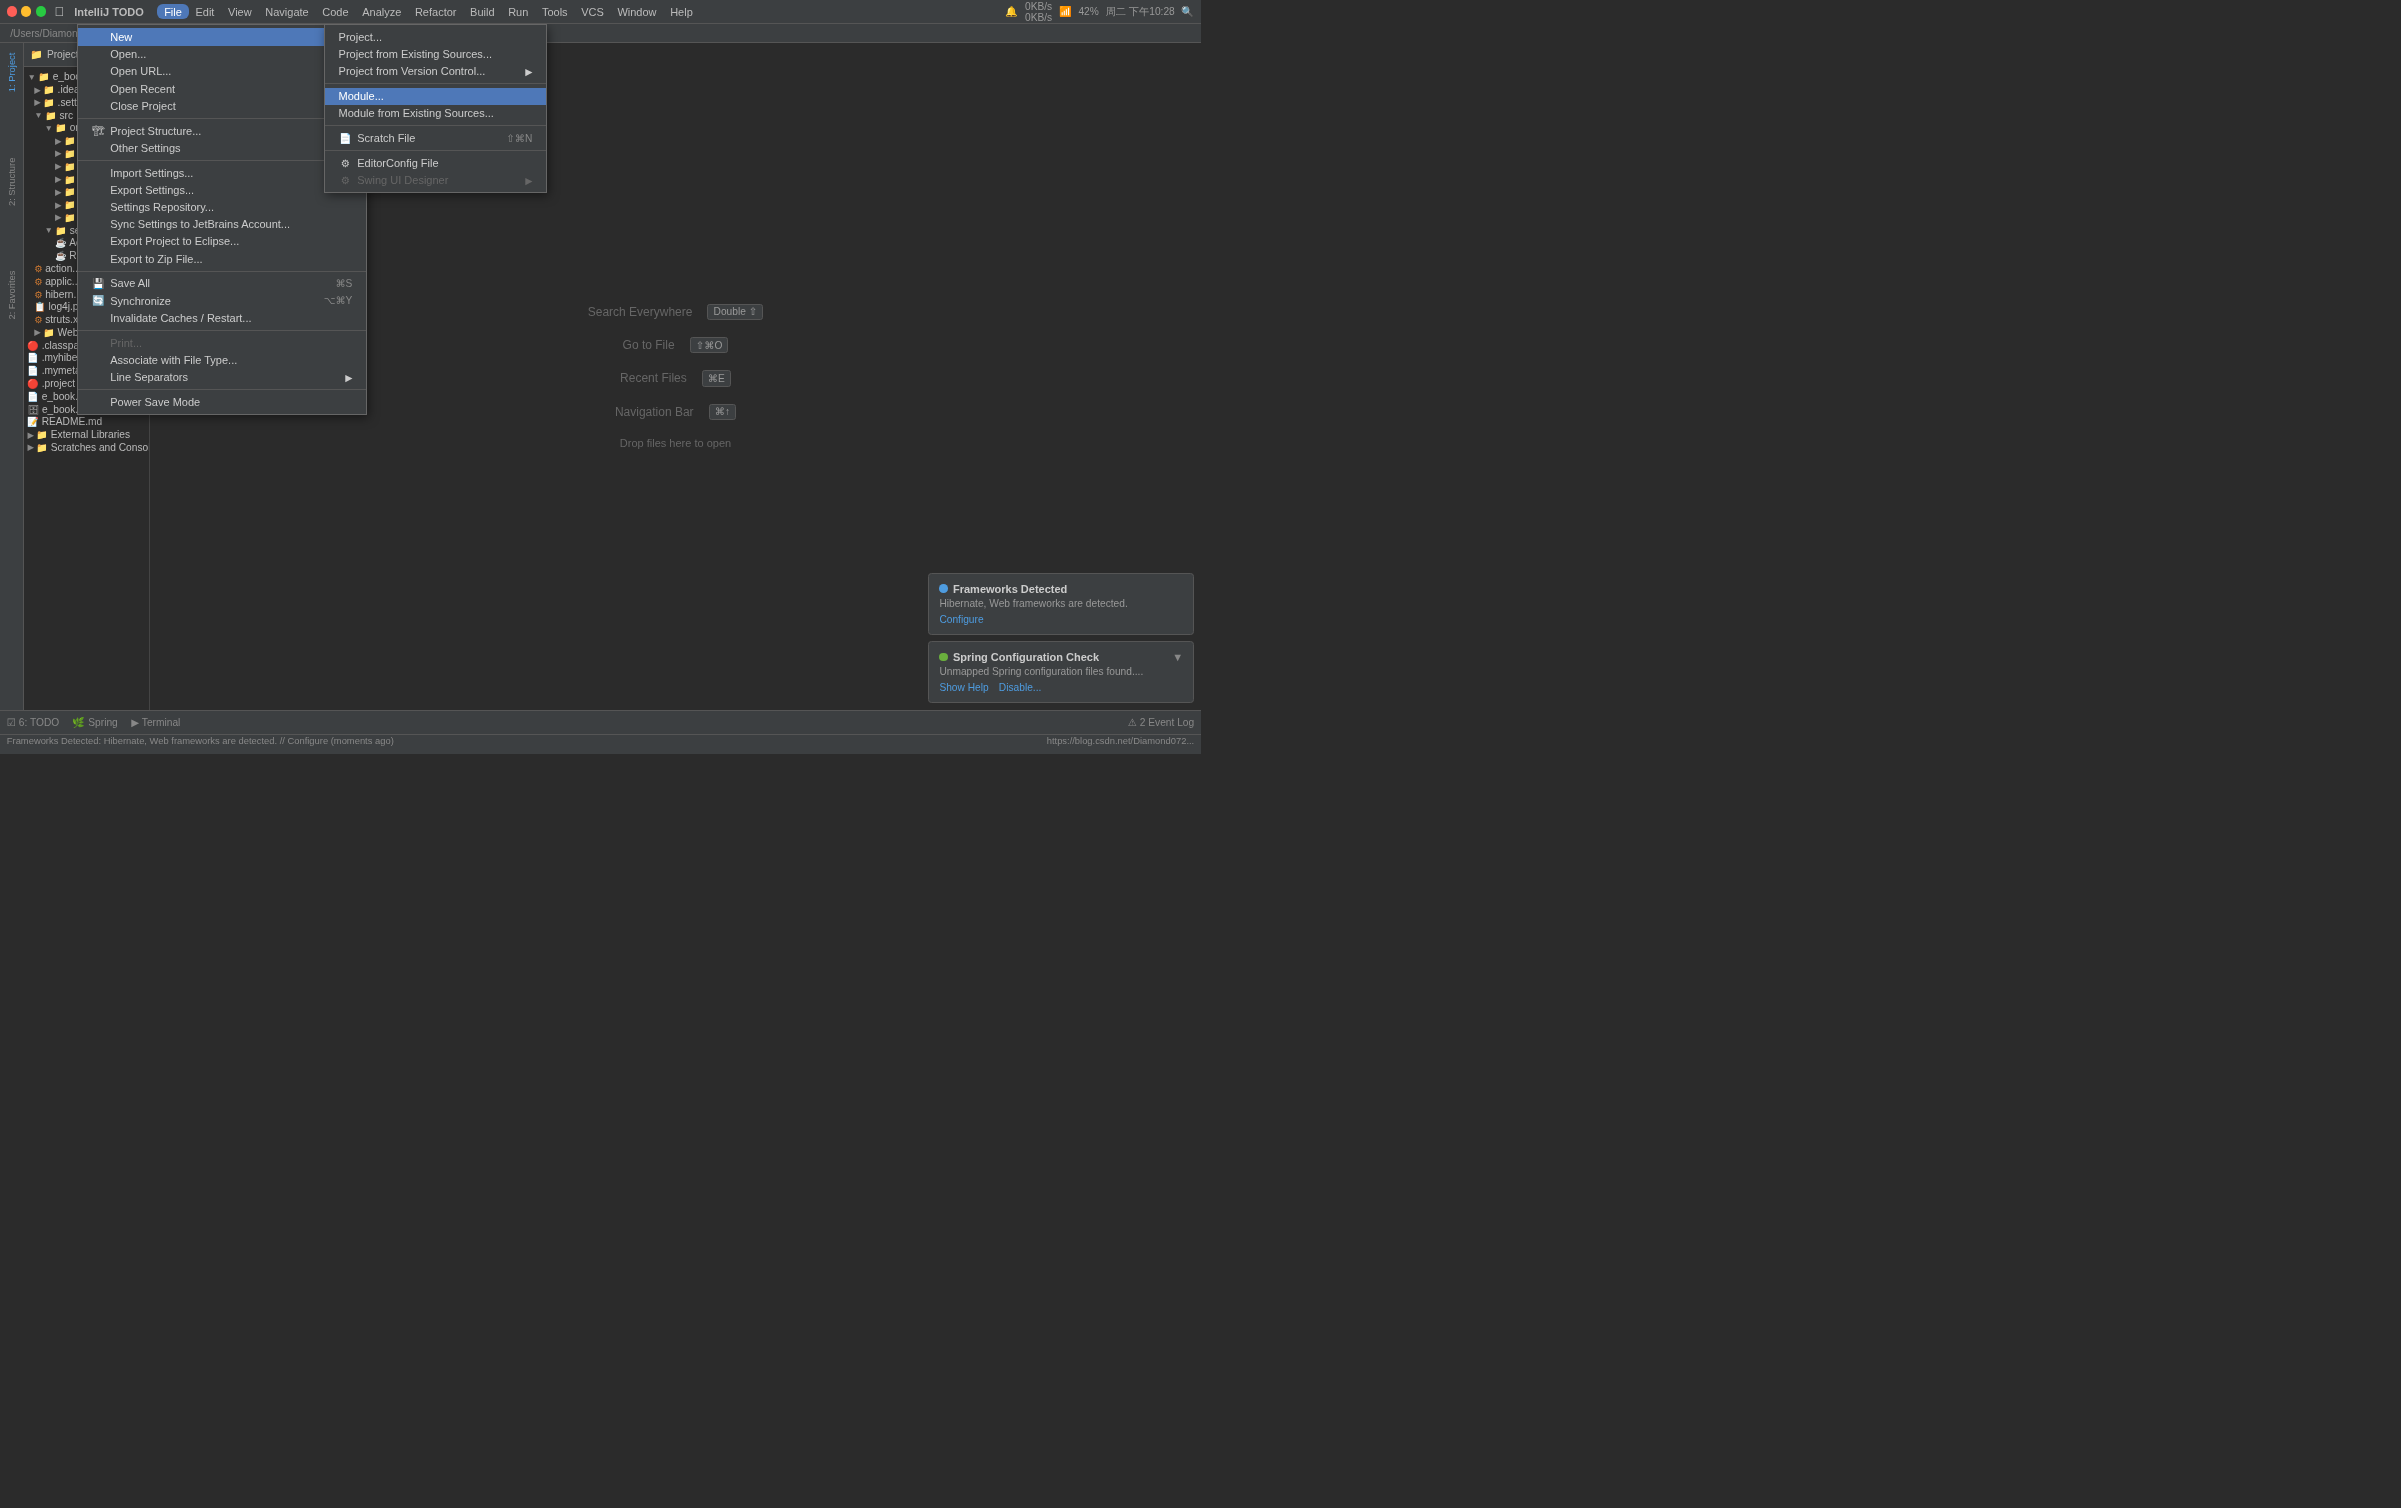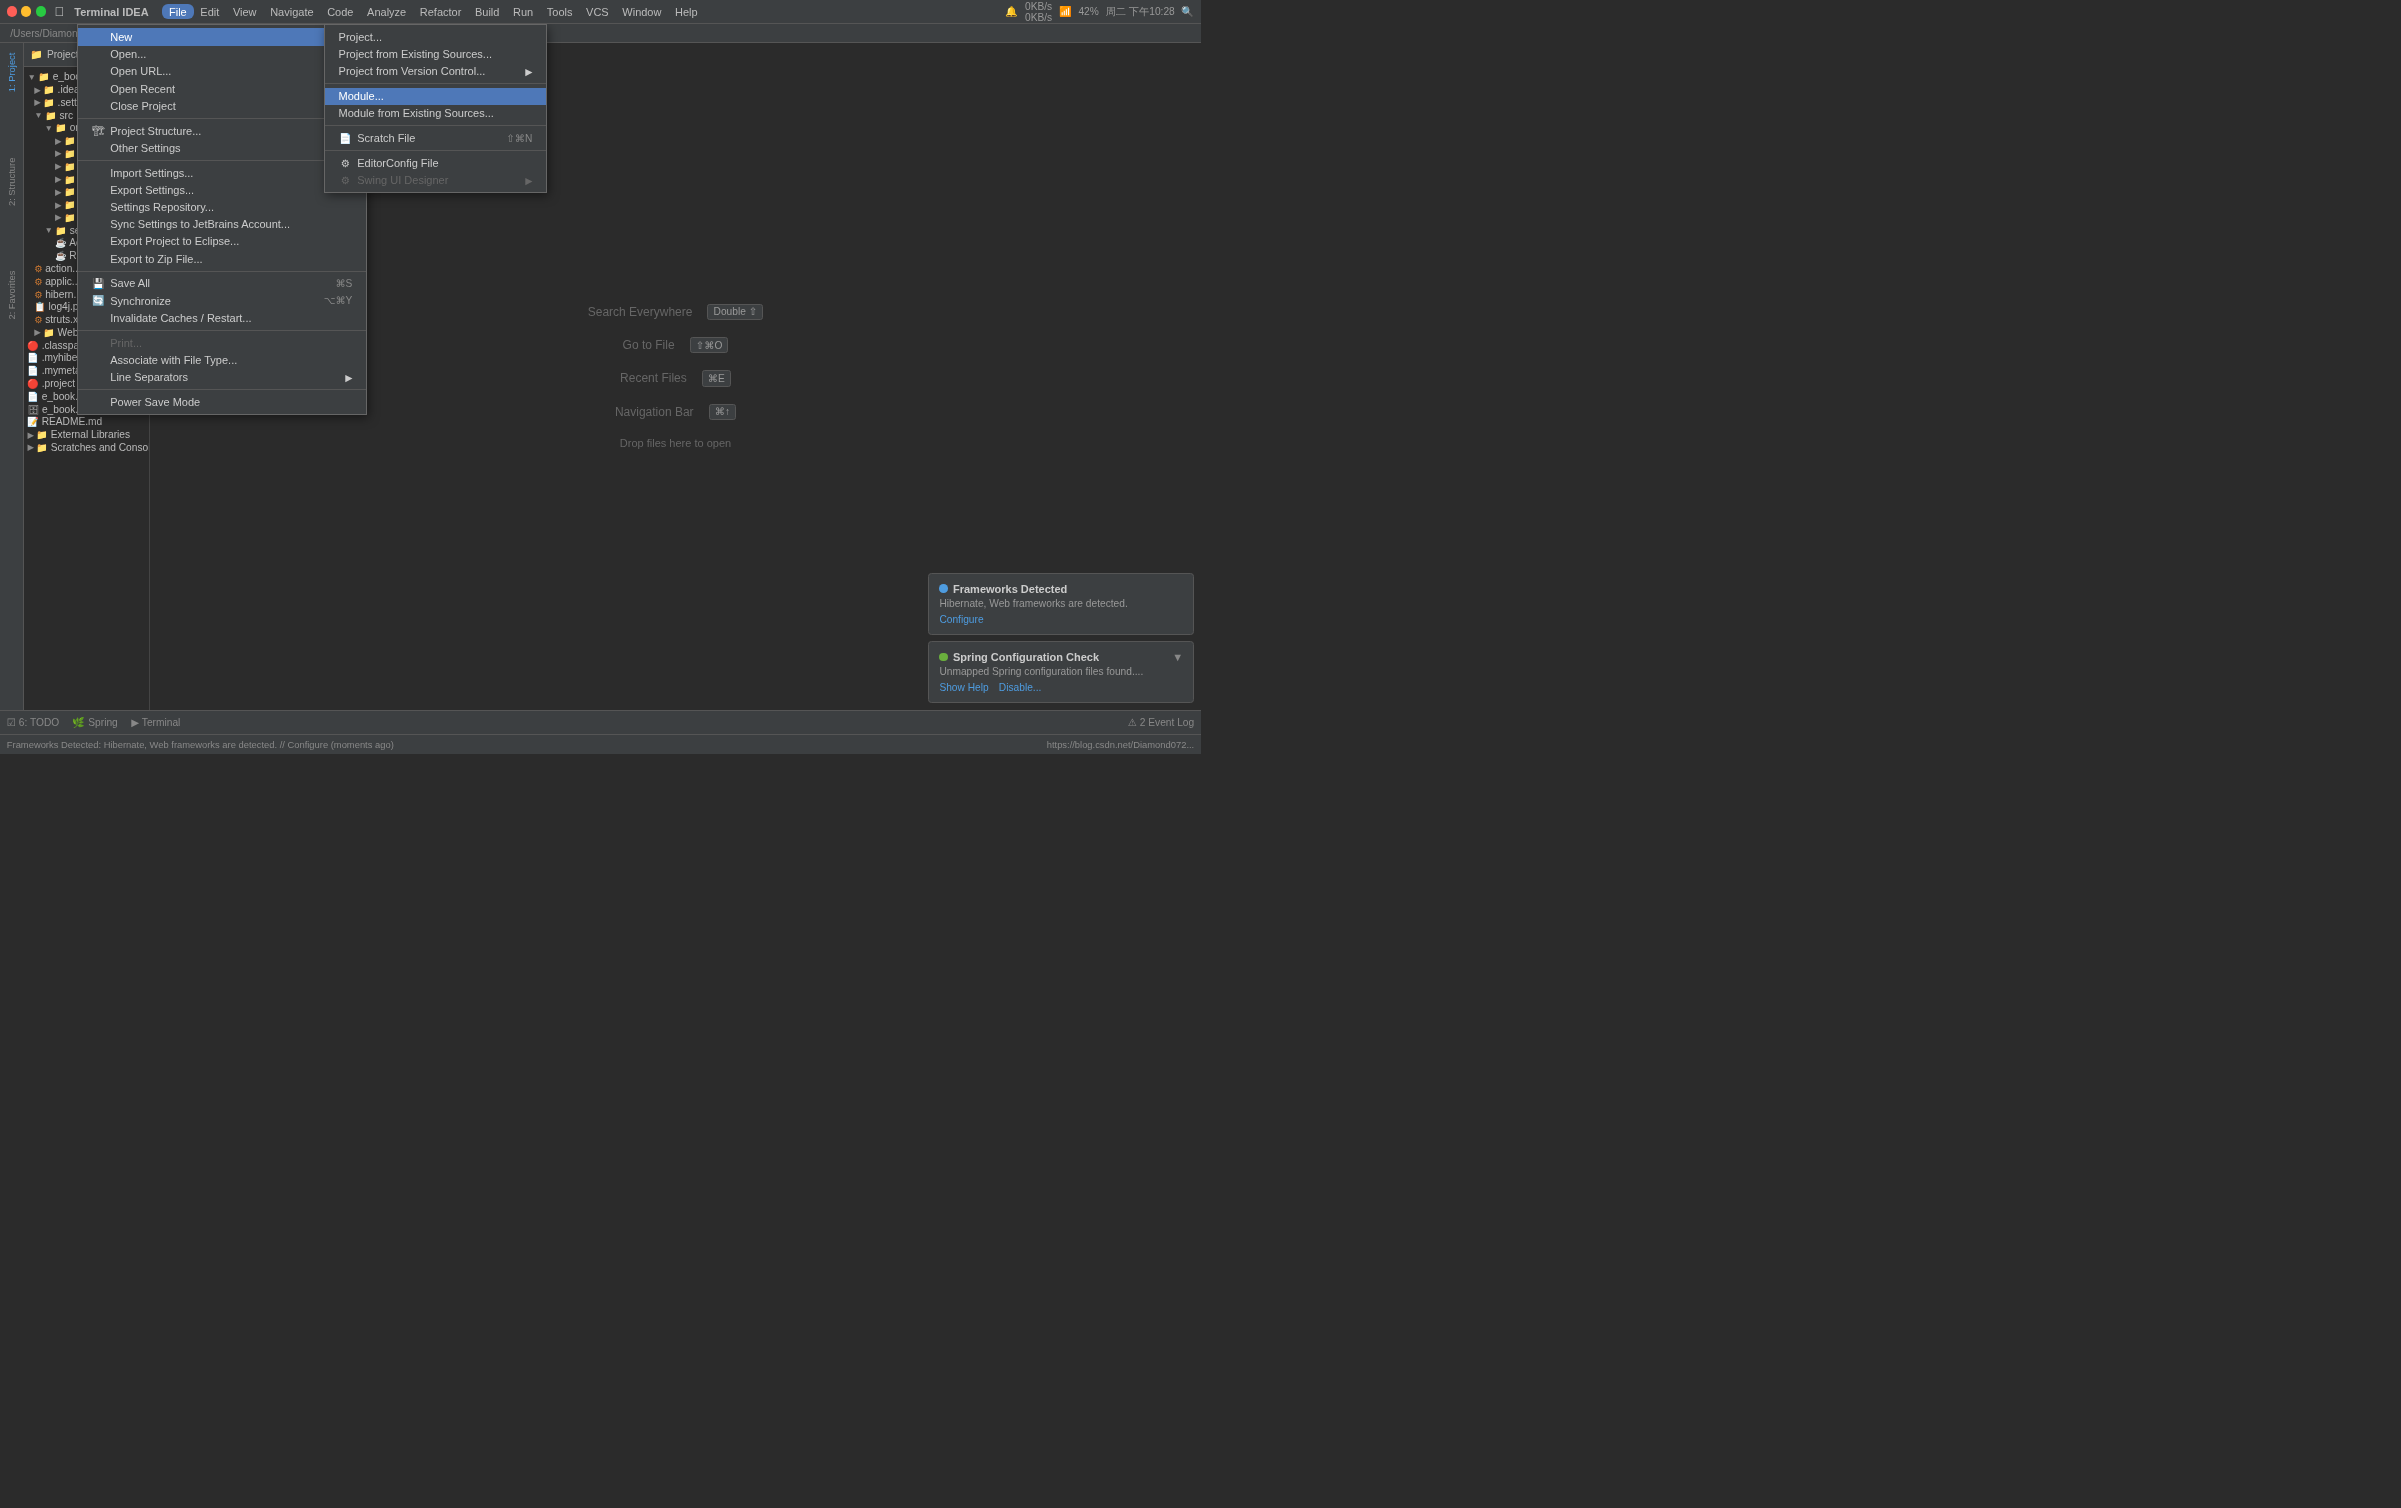--- a/index.html
+++ b/index.html
@@ -233,21 +233,21 @@
       gap: 13.6px;
     }
     .statusbar-right { margin-left: auto; }
 
     
     .infobar {
       height: 20.4px;
       background: #3c3f41;
       border-top: 0.9px solid #555;
       display: flex;
-      align-items: center;
+      align-items: flex-start;
       padding: 0 6.8px;
       font-size: 9.4px;
       color: #888;
     }
     .infobar-right { margin-left: auto; }
 
     
     .file-menu {
       position: absolute;
       top: 24px;
@@ -322,21 +322,21 @@
 </head>
 <body>
 
 <div class="menubar">
   <div class="traffic-lights">
     <div class="traffic-light tl-red"></div>
     <div class="traffic-light tl-yellow"></div>
     <div class="traffic-light tl-green"></div>
   </div>
   <span class="menubar-apple"></span>
-  <span class="menubar-appname">Terminal IDEA</span>
+  <span class="menubar-appname">IntelliJ TODO</span>
   <span class="menubar-item active">File</span>
   <span class="menubar-item">Edit</span>
   <span class="menubar-item">View</span>
   <span class="menubar-item">Navigate</span>
   <span class="menubar-item">Code</span>
   <span class="menubar-item">Analyze</span>
   <span class="menubar-item">Refactor</span>
   <span class="menubar-item">Build</span>
   <span class="menubar-item">Run</span>
   <span class="menubar-item">Tools</span>

